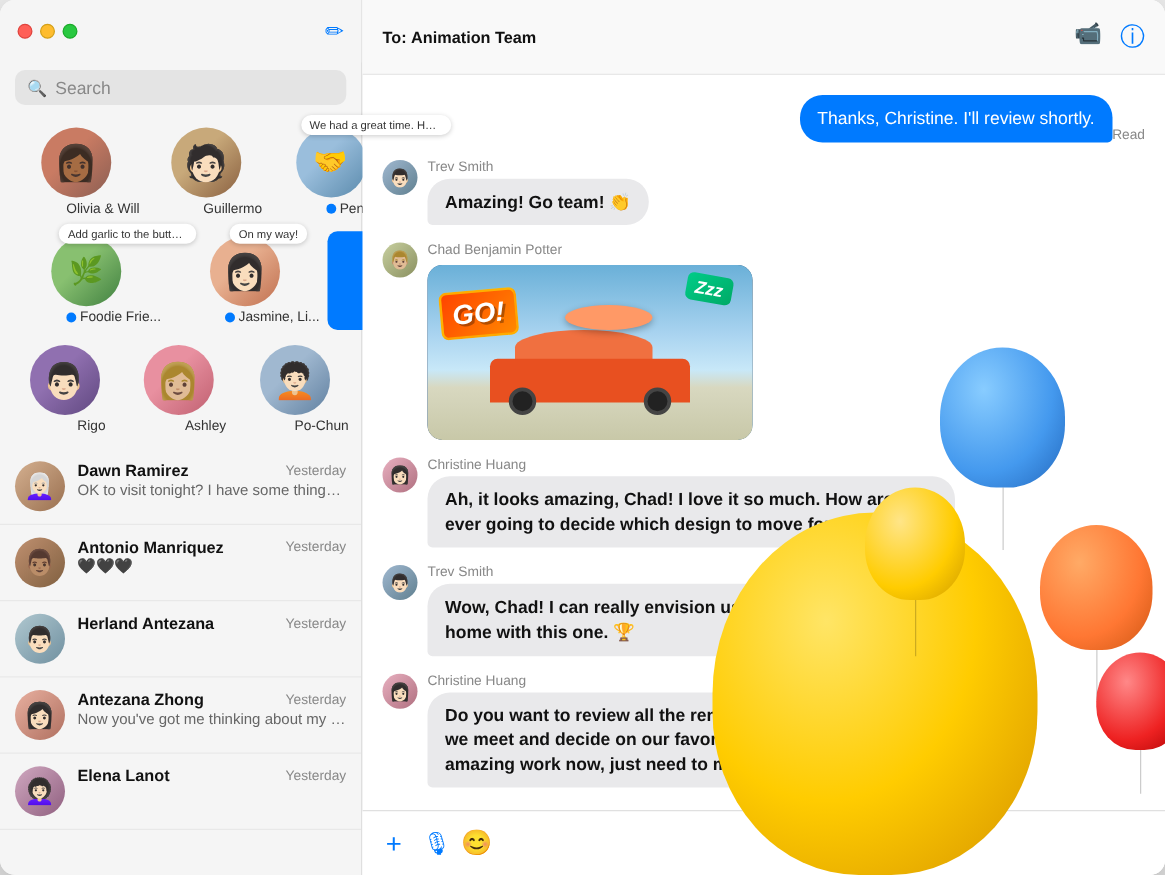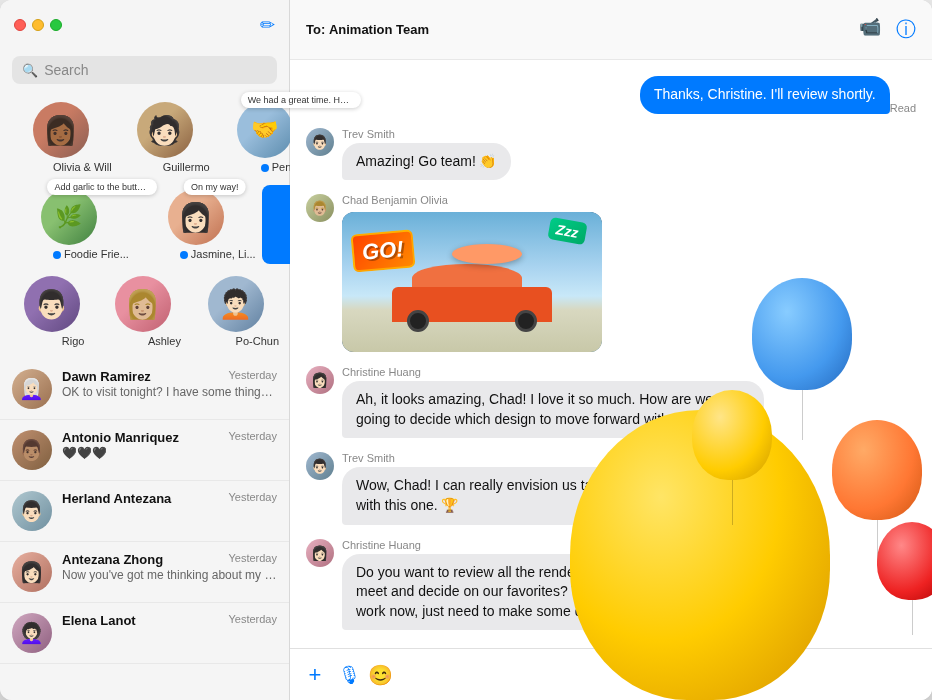--- a/index.html
+++ b/index.html
@@ -178,21 +178,21 @@
       width: 40px; height: 40px;
       border-radius: 50%;
       overflow: hidden;
       flex-shrink: 0;
       display: flex;
       align-items: center;
       justify-content: center;
       font-size: 20px;
     }
     .conv-content { flex: 1; min-width: 0; }
-    .conv-header { display: flex; justify-content: space-between; align-items: flex-start; }
+    .conv-header { display: flex; justify-content: space-between; align-items: center; }
     .conv-name { font-size: 13px; font-weight: 600; color: #111; }
     .conv-name.unread { font-weight: 700; }
     .conv-time { font-size: 11px; color: #888; }
     .conv-preview { font-size: 12px; color: #666; white-space: nowrap; overflow: hidden; text-overflow: ellipsis; margin-top: 1px; }
 
     
     .main-chat {
       flex: 1;
       display: flex;
       flex-direction: column;
@@ -269,20 +269,21 @@
     .msg-body { flex: 1; }
     .msg-sender-name { font-size: 11px; color: #888; margin-bottom: 3px; }
     .bubble-in {
       background: #e9e9eb;
       color: #111;
       border-radius: 18px 18px 18px 4px;
       padding: 9px 14px;
       font-size: 14px;
       line-height: 1.4;
       display: inline-block;
+      font-weight: bold;
     }
 
     
     .msg-image {
       width: 260px;
       height: 140px;
       border-radius: 12px;
       overflow: hidden;
       background: linear-gradient(135deg, #2a6090 0%, #1a4060 50%, #3a7090 100%);
       position: relative;
@@ -673,21 +674,21 @@
         <div class="msg-sender-avatar" style="background:linear-gradient(135deg,#a0b8d0,#608090);">👨🏻</div>
         <div class="msg-body">
           <div class="msg-sender-name">Trev Smith</div>
           <div class="bubble-in">Amazing! Go team! 👏</div>
         </div>
       </div>
 
       <div class="msg-incoming">
         <div class="msg-sender-avatar" style="background:linear-gradient(135deg,#c8d0a0,#8a9060);">👨🏼</div>
         <div class="msg-body">
-          <div class="msg-sender-name">Chad Benjamin Olivia</div>
+          <div class="msg-sender-name">Chad Benjamin Potter</div>
           
           <div class="msg-image">
             <div class="msg-image-inner">
               <div class="sushi-car-bg"></div>
               <div class="go-sticker">GO!</div>
               <div class="zzz-sticker">Zzz</div>
               <div class="car-body">
                 <div class="car-top"></div>
                 <div class="sushi-topping"></div>
                 <div class="car-base">

